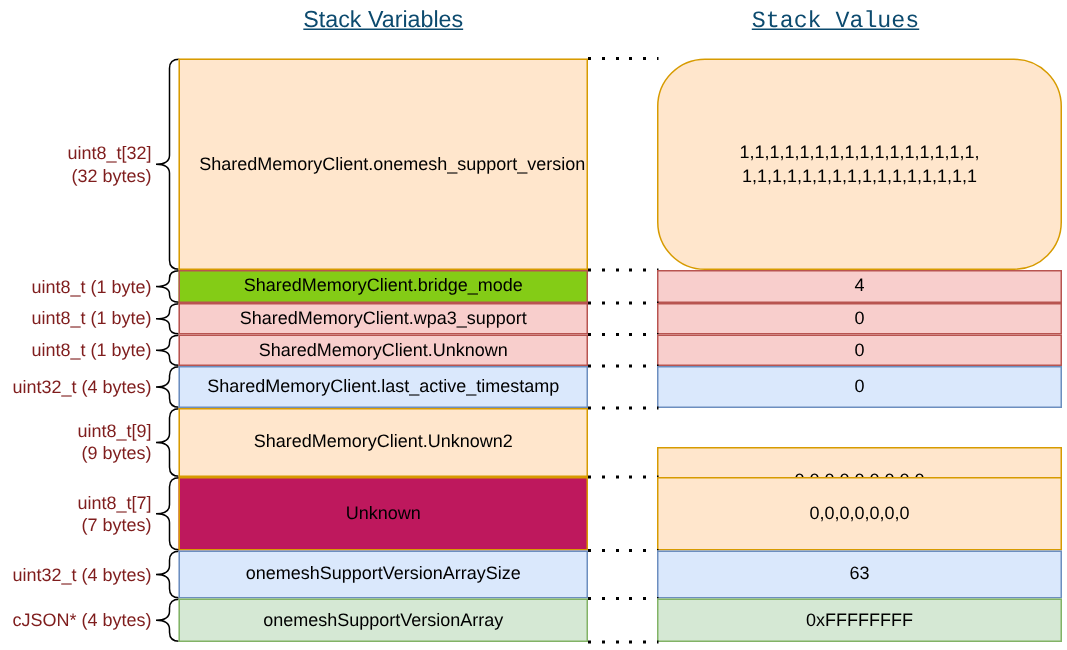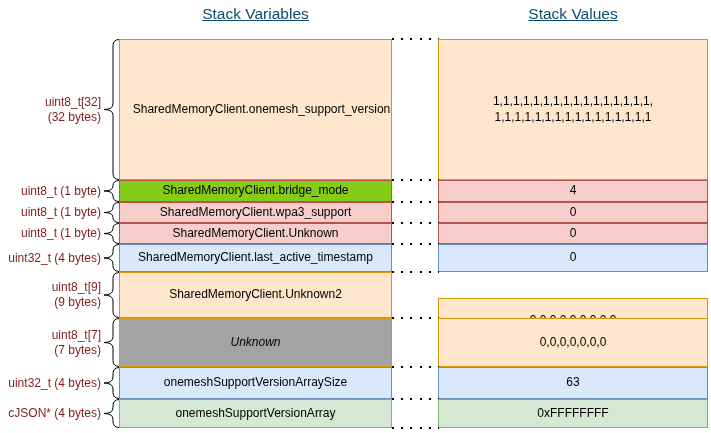--- a/index.html
+++ b/index.html
@@ -12,21 +12,21 @@
     overflow:hidden;
   }
   .hdr{
     position:absolute;top:5px;
     text-align:center;
     font-size:15.5px;
     text-decoration:underline;
     color:#0c4a6e;
   }
   .hdr-l{left:119px;width:273px;}
-  .hdr-r{left:438px;width:270px;}
+  .hdr-r{left:422px;width:270px;font-family:Liberation Mono, monospace;}
 
   
   .r0{top:39px;height:141px}
   .r1{top:180px;height:22px}
   .r2{top:202px;height:21px}
   .r3{top:223px;height:21px}
   .r4{top:244px;height:28px}
   .r5{top:272px;height:46px}
   .r6{top:318px;height:49px}
   .r7{top:367px;height:32px}
@@ -76,21 +76,21 @@
   <div class="hdr hdr-l">Stack Variables</div>
   <div class="hdr hdr-r">Stack Values</div>
   <div id="rows-container">
       <div class="dots r0"></div>
       <div class="type-label r0">uint8_t[32]
 (32 bytes)</div>
       <svg class="brace r0" width="17" height="141" viewBox="0 0 17 141">
         <path d="M 16.5 0.5 Q 10 0.5 10 6.5 L 10 64.5 Q 10 70.5 1 70.5 Q 10 70.5 10 76.5 L 10 134.5 Q 10 140.5 16.5 140.5" fill="none" stroke="#000000" stroke-width="1"></path>
       </svg>
       <div class="cell var-cell r0" style="background: rgb(255, 230, 204); border-color: rgb(215, 155, 0); padding-left: 12px;">SharedMemoryClient.onemesh_support_version</div>
-      <div class="cell val-cell r0" style="background: rgb(255, 230, 204); border-color: rgb(215, 155, 0);">1,1,1,1,1,1,1,1,1,1,1,1,1,1,1,1,
+      <div class="cell val-cell r0" style="background: rgb(255, 230, 204); border-color: rgb(215, 155, 0); border-radius: 32px;">1,1,1,1,1,1,1,1,1,1,1,1,1,1,1,1,
 1,1,1,1,1,1,1,1,1,1,1,1,1,1,1,1</div>
       <div class="dots r1"></div>
       <div class="type-label r1">uint8_t (1 byte)</div>
       <svg class="brace r1" width="17" height="22" viewBox="0 0 17 22">
         <path d="M 16.5 0.5 Q 10 0.5 10 5.5 L 10 6 Q 10 11 1 11 Q 10 11 10 16 L 10 16.5 Q 10 21.5 16.5 21.5" fill="none" stroke="#000000" stroke-width="1"></path>
       </svg>
       <div class="cell var-cell r1" style="background: #84cc16; border-color: rgb(184, 84, 80);">SharedMemoryClient.bridge_mode</div>
       <div class="cell val-cell r1" style="background: rgb(248, 206, 204); border-color: rgb(184, 84, 80);">4</div>
       <div class="dots r2"></div>
       <div class="type-label r2">uint8_t (1 byte)</div>
@@ -120,21 +120,21 @@
         <path d="M 16.5 0.5 Q 10 0.5 10 6.5 L 10 17 Q 10 23 1 23 Q 10 23 10 29 L 10 39.5 Q 10 45.5 16.5 45.5" fill="none" stroke="#000000" stroke-width="1"></path>
       </svg>
       <div class="cell var-cell r5" style="background: rgb(255, 230, 204); border-color: rgb(215, 155, 0);">SharedMemoryClient.Unknown2</div>
       <div class="cell val-cell r5" style="background: rgb(255, 230, 204); border-color: rgb(215, 155, 0); margin-top: 26px;">0,0,0,0,0,0,0,0,0</div>
       <div class="dots r6"></div>
       <div class="type-label r6">uint8_t[7]
 (7 bytes)</div>
       <svg class="brace r6" width="17" height="49" viewBox="0 0 17 49">
         <path d="M 16.5 0.5 Q 10 0.5 10 6.5 L 10 18.5 Q 10 24.5 1 24.5 Q 10 24.5 10 30.5 L 10 42.5 Q 10 48.5 16.5 48.5" fill="none" stroke="#000000" stroke-width="1"></path>
       </svg>
-      <div class="cell var-cell r6" style="background: #a3a3a3; border-color: rgb(215, 155, 0); font-style: italic;">Unknown</div>
+      <div class="cell var-cell r6" style="background: #be185d; border-color: rgb(215, 155, 0);">Unknown</div>
       <div class="cell val-cell r6" style="background: rgb(255, 230, 204); border-color: rgb(215, 155, 0);">0,0,0,0,0,0,0</div>
       <div class="dots r7"></div>
       <div class="type-label r7">uint32_t (4 bytes)</div>
       <svg class="brace r7" width="17" height="32" viewBox="0 0 17 32">
         <path d="M 16.5 0.5 Q 10 0.5 10 6.5 L 10 10 Q 10 16 1 16 Q 10 16 10 22 L 10 25.5 Q 10 31.5 16.5 31.5" fill="none" stroke="#000000" stroke-width="1"></path>
       </svg>
       <div class="cell var-cell r7" style="background: rgb(218, 232, 252); border-color: rgb(108, 142, 191); text-align: center;">onemeshSupportVersionArraySize</div>
       <div class="cell val-cell r7" style="background: rgb(218, 232, 252); border-color: rgb(108, 142, 191);">63</div>
       <div class="dots r8"></div>
       <div class="type-label r8">cJSON* (4 bytes)</div>

